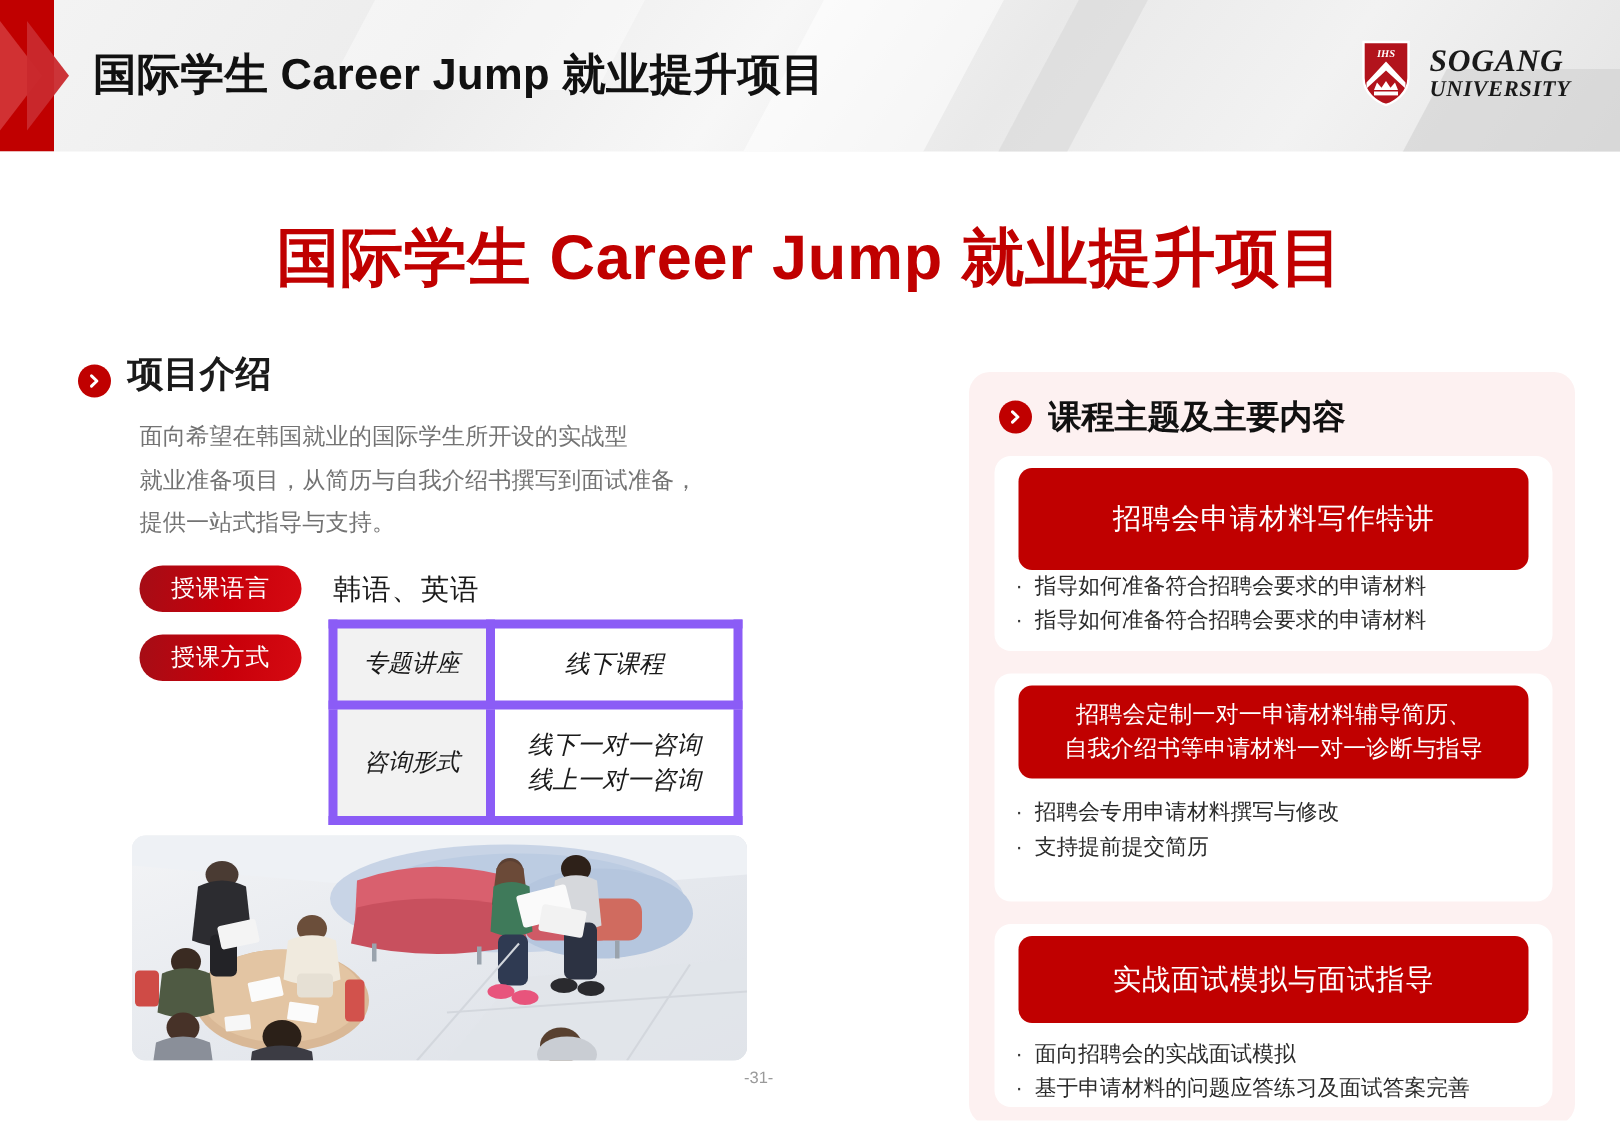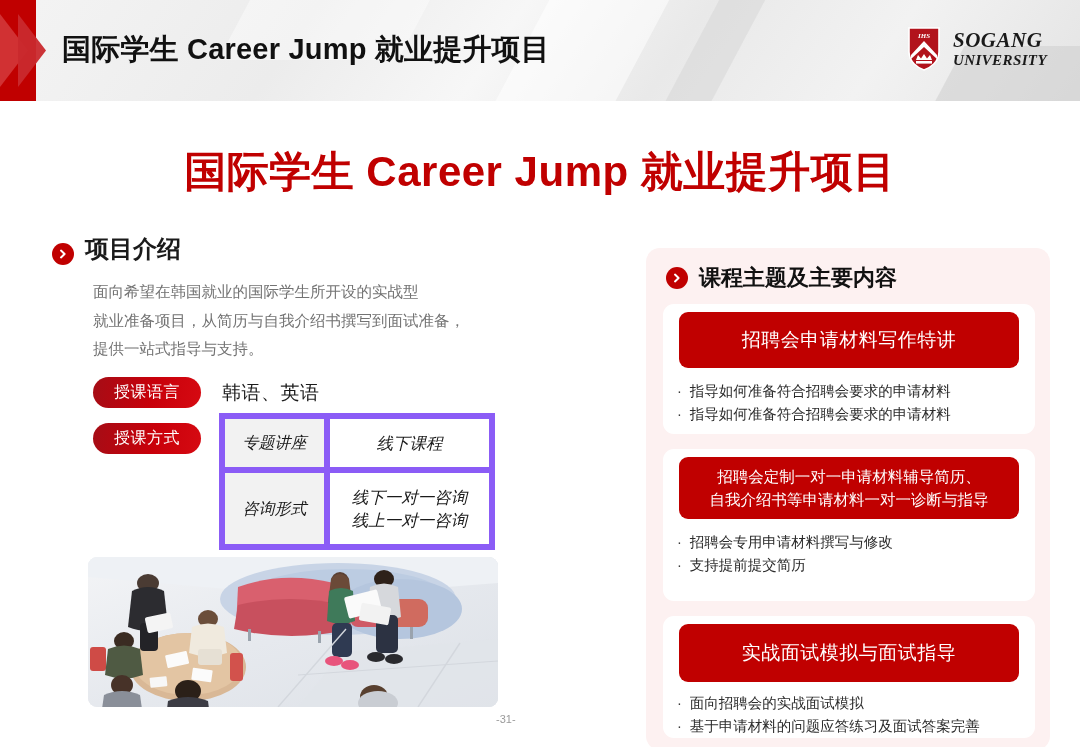--- a/index.html
+++ b/index.html
@@ -139,21 +139,21 @@
   .card1 { top: 56px;  height: 130px; }
   .card2 { top: 201px; height: 152px; }
   .card3 { top: 368px; height: 122px; }
 
   .redbox {
     position: absolute; left: 16px; right: 16px; top: 8px;
     background: #c00000; border-radius: 9px;
     display: flex; align-items: center; justify-content: center;
     text-align: center; color: #ffffff;
   }
-  .redbox1 { height: 56px; font-size: 19px; font-weight: 500; letter-spacing: 0.5px; }
+  .redbox1 { height: 68px; font-size: 19px; font-weight: 500; letter-spacing: 0.5px; }
   .redbox2 { height: 62px; font-size: 15.5px; font-weight: 500; line-height: 1.5; }
   .redbox3 { height: 58px; font-size: 19px; font-weight: 500; letter-spacing: 0.5px; }
 
   .card-bullets {
     position: absolute; left: 14px; right: 10px;
     font-size: 14.5px; color: #2b2b2b; line-height: 1.62;
   }
   .cb1 { top: 76px; }
   .cb2 { top: 82px; }
   .cb3 { top: 76px; }

